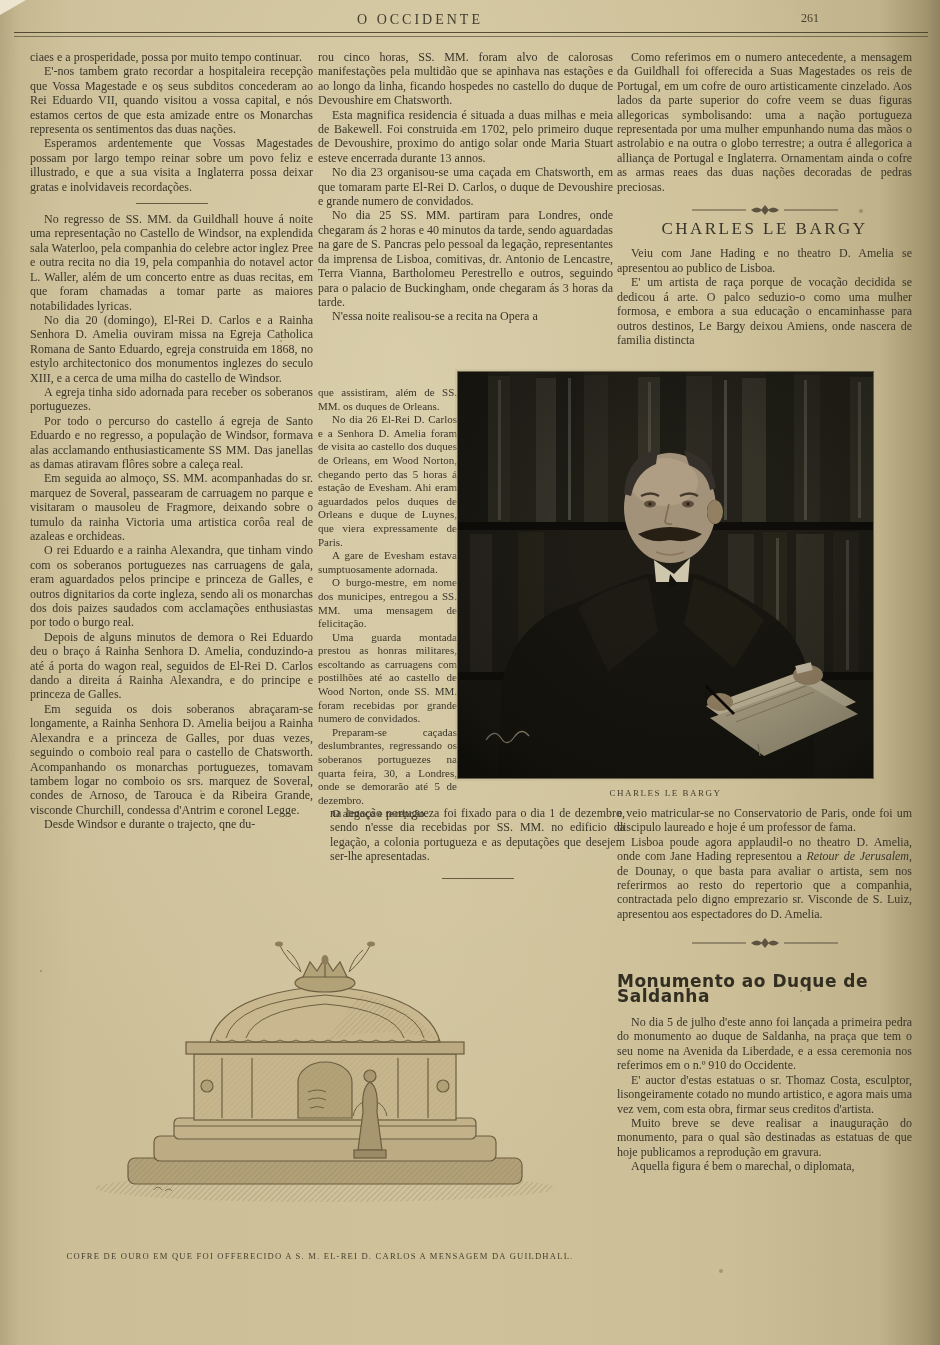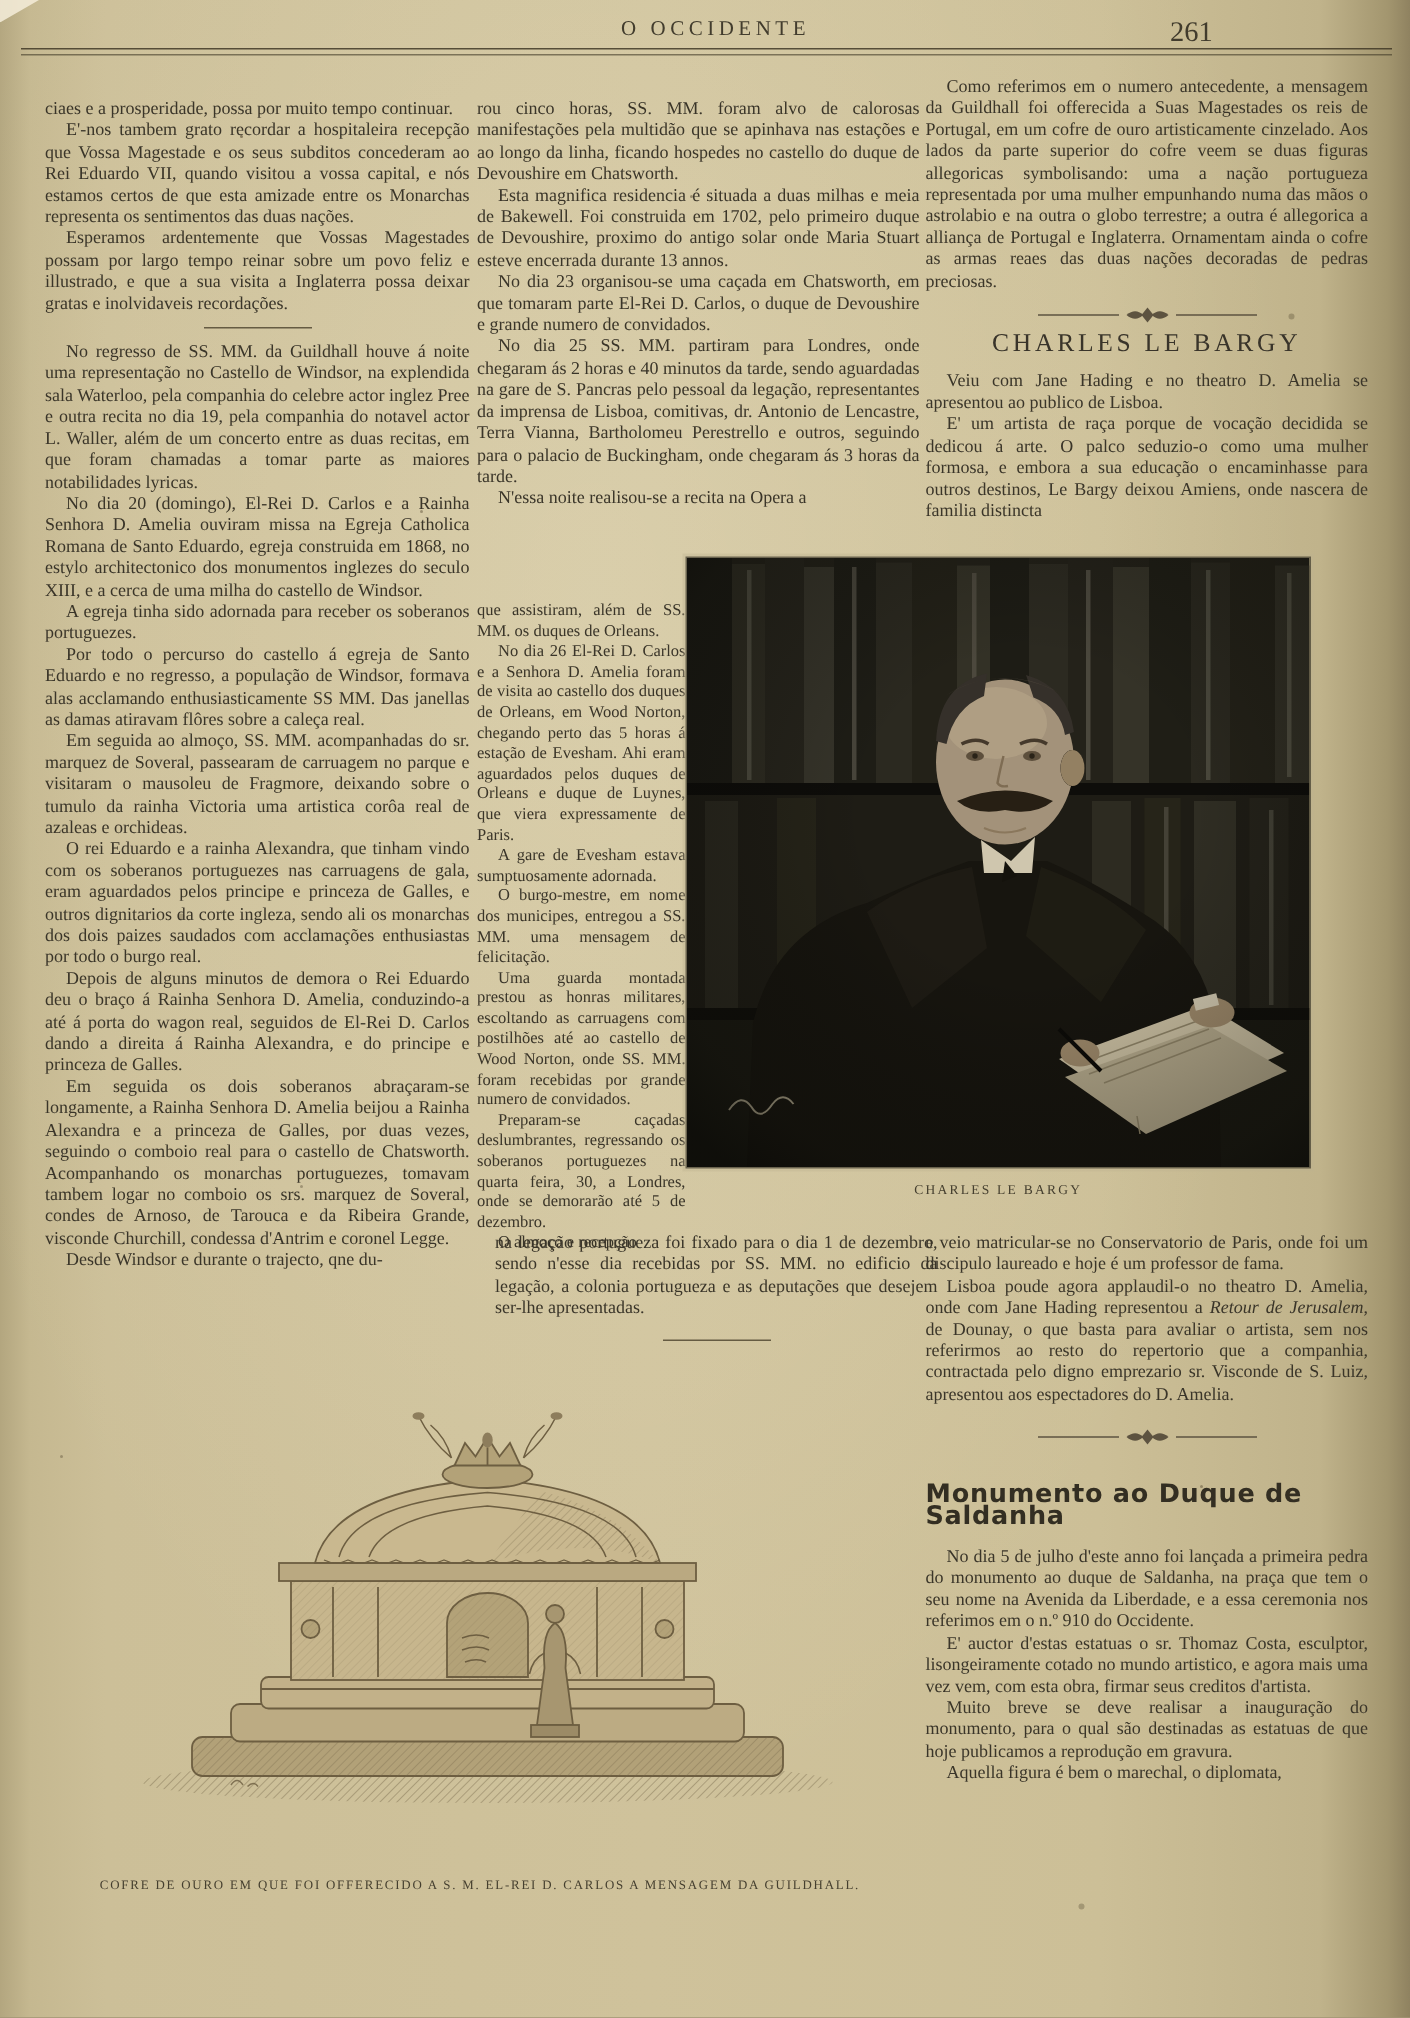--- a/index.html
+++ b/index.html
@@ -16,30 +16,30 @@
   .speck{position:absolute;width:2px;height:2px;border-radius:50%;background:rgba(72,60,38,.55);
     box-shadow: 120px 250px 0 0 rgba(70,58,36,.4), -40px 520px 0 1px rgba(70,58,36,.3),
       300px 40px 0 0 rgba(70,58,36,.45), 520px 660px 0 0 rgba(70,58,36,.35),
       700px 120px 0 1px rgba(70,58,36,.3), 640px 900px 0 0 rgba(70,58,36,.4),
       -120px 880px 0 0 rgba(70,58,36,.35), 180px 1060px 0 0 rgba(70,58,36,.4),
       560px 1180px 0 1px rgba(70,58,36,.3), 40px 700px 0 0 rgba(70,58,36,.35);}
   .corner-sliver{position:absolute;left:0;top:0;width:26px;height:15px;background:#f2ead6;
     clip-path:polygon(0 0,100% 0,0 100%);opacity:.9;}
 
   
-  .hdr-title{position:absolute;left:300px;top:12px;width:240px;text-align:right;
+  .hdr-title{position:absolute;left:300px;top:12px;width:240px;text-align:center;
     font-size:14px;letter-spacing:3px;color:#423c2d;}
-  .hdr-page{position:absolute;left:780px;top:11px;width:60px;font-size:19px;color:#423c2d;}
+  .hdr-page{position:absolute;left:780px;top:11px;width:60px;text-align:center;font-size:12px;color:#423c2d;}
   .hdr-rule{position:absolute;left:14px;top:32px;width:914px;height:3px;
     border-top:1.6px solid rgba(64,56,38,.85);border-bottom:1px solid rgba(64,56,38,.6);}
 
   
   .col{position:absolute;text-align:justify;font-size:12px;line-height:14.4px;color:#3a3529;}
   .col p{margin:0;text-indent:14px;}
-  .col p.noindent{text-indent:0;margin-top:15px;}
+  .col p.noindent{text-indent:0;}
   .rule-div{width:72px;margin:9px auto 8px auto;border-top:1px solid rgba(74,64,42,.8);height:0;}
   .narrow{font-size:11px;line-height:13.6px;}
   .orn{display:flex;align-items:center;justify-content:center;margin:10px 0 6px 0;}
   .heading-serif{font-size:17px;letter-spacing:2.5px;text-align:center;margin:6px 0 10px 0;
     color:#39342a;font-weight:normal;}
   .heading-fat{font-family:"DejaVu Sans","Liberation Sans",sans-serif;font-weight:bold;
     font-size:17px;letter-spacing:.5px;text-align:left;margin:25px 0 12px 0;color:#332e22;}
   .caption{position:absolute;text-align:center;font-size:9px;letter-spacing:1.5px;color:#453f2f;}
   .photo-frame{position:absolute;left:458px;top:372px;width:415px;height:406px;
     outline:1px solid rgba(40,36,26,.6);box-shadow:0 0 0 3px rgba(190,178,144,.35);}

